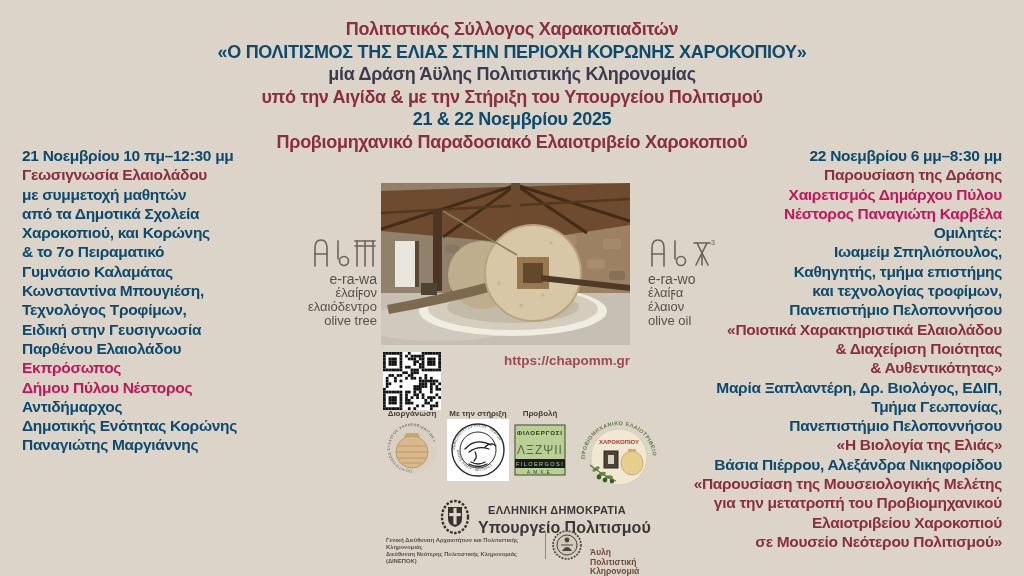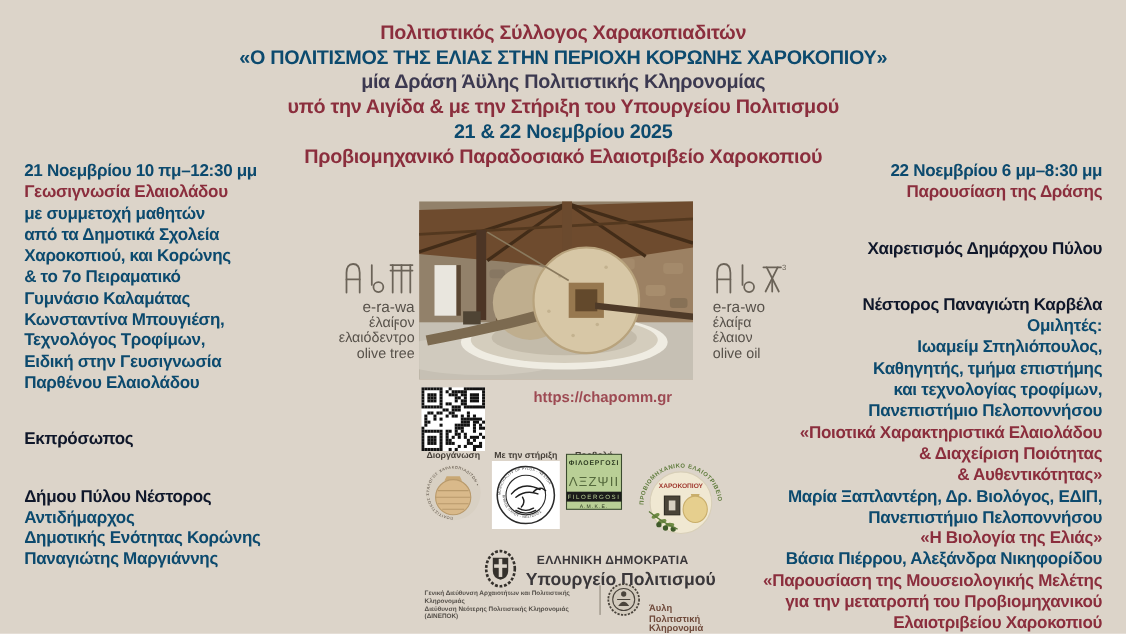--- a/index.html
+++ b/index.html
@@ -4,37 +4,37 @@
 <style>
   html,body{margin:0;padding:0;}
   .poster{
     position:relative; width:1024px; height:576px; overflow:hidden;
     background:#dcd4c9;
     font-family:"Liberation Sans","DejaVu Sans",sans-serif;
     font-stretch:condensed;
   }
   .c-red{color:#8b2e3d;}
   .c-dark{color:#0c4a6e;}
-  .c-blue{color:#0f172a;margin-top:32px;}
+  .c-blue{color:#be185d;}
   .c-navy{color:#3c3950;}
   .header{position:absolute; top:18px; left:0; right:0; text-align:center;}
   .header .ln{font-size:18px; font-weight:700; line-height:22.5px; letter-spacing:-0.3px;}
   .col{position:absolute; top:146px;}
   .col .ln{font-size:15.5px; font-weight:700; line-height:19.3px; letter-spacing:-0.3px; white-space:nowrap;}
   .col-left{left:22px; text-align:left;}
   .col-right{right:22px; text-align:right;}
   .photo{position:absolute; left:381px; top:183px; width:249px; height:162px;}
   .linb{position:absolute; top:237px; color:#57514a; font-size:13px; line-height:14px;}
   .linb .lat{font-size:14px;}
   .linb-left{right:647px; width:150px; text-align:right;}
   .linb-right{left:648px; width:150px; text-align:left;}
   .linb svg{display:block; margin-bottom:3px;}
   .linb-left svg{margin-left:auto;}
   .qr{position:absolute; left:383px; top:352px; width:58px; height:58px;}
-  .url{position:absolute; left:362px; top:353px; width:249px; text-align:right;
+  .url{position:absolute; left:381px; top:353px; width:249px; text-align:right;
        font-size:13.5px; font-weight:600; color:#9d4a53;}
   .logo-label{position:absolute; font-size:8px; font-weight:700; color:#453f38; text-align:center;}
   .abs{position:absolute;}
   .dirtext{position:absolute; left:386px; top:537px; width:152px; font-size:5.8px;
            line-height:7px; color:#55504a; font-weight:600;}
   .divider{position:absolute; left:545px; top:532px; width:1px; height:27px; background:#8d867a;}
   .republic{position:absolute; left:488px; top:504px; font-size:11px; font-weight:700;
             color:#3a373a; letter-spacing:0.3px;}
   .ministry{position:absolute; left:478px; top:519px; font-size:16px; font-weight:600; color:#3a373a;}
   .intangible{position:absolute; left:590px; top:548px; font-size:8.5px; font-weight:700;
@@ -80,20 +80,21 @@
       <div class="ln c-blue">Νέστορος Παναγιώτη Καρβέλα</div>
       <div class="ln c-dark">Ομιλητές:</div>
       <div class="ln c-dark">Ιωαμείμ Σπηλιόπουλος,</div>
       <div class="ln c-dark">Καθηγητής, τμήμα επιστήμης</div>
       <div class="ln c-dark">και τεχνολογίας τροφίμων,</div>
       <div class="ln c-dark">Πανεπιστήμιο Πελοποννήσου</div>
       <div class="ln c-red">«Ποιοτικά Χαρακτηριστικά Ελαιολάδου</div>
       <div class="ln c-red">&amp; Διαχείριση Ποιότητας</div>
       <div class="ln c-red">&amp; Αυθεντικότητας»</div>
       <div class="ln c-dark">Μαρία Ξαπλαντέρη, Δρ. Βιολόγος, ΕΔΙΠ,</div>
+      <div class="ln c-dark">Τμήμα Γεωπονίας,</div>
       <div class="ln c-dark">Πανεπιστήμιο Πελοποννήσου</div>
       <div class="ln c-red">«Η Βιολογία της Ελιάς»</div>
       <div class="ln c-dark">Βάσια Πιέρρου, Αλεξάνδρα Νικηφορίδου</div>
       <div class="ln c-red">«Παρουσίαση της Μουσειολογικής Μελέτης</div>
       <div class="ln c-red">για την μετατροπή του Προβιομηχανικού</div>
       <div class="ln c-red">Ελαιοτριβείου Χαροκοπιού</div>
       <div class="ln c-red">σε Μουσείο Νεότερου Πολιτισμού»</div>
     </div>
 
   <div class="photo">
@@ -465,21 +466,21 @@
         <path d="M18,30 Q28,18 44,26"></path>
         <path d="M22,33 Q31,26 42,30"></path>
         <path d="M38,28 Q42,24 46,25 L49,27"></path>
         <path d="M28,33 Q31,38 27,42"></path>
         <path d="M24,43 Q31,47 38,43"></path>
         <path d="M22,45 Q31,50 40,45"></path>
       </g>
     </svg>
   </div>
 
-  <div class="abs" style="left:514px; top:412px;">
+  <div class="abs" style="left:514px; top:424px;">
     <svg width="52" height="52" viewBox="0 0 52 52">
       <rect x="1" y="1" width="50" height="50" fill="#b9cf96" stroke="#3a4a2e" stroke-width="1"></rect>
       <text x="26" y="11" font-size="6.2" font-weight="bold" fill="#2e3b22" text-anchor="middle" letter-spacing="0.8">ΦΙΛΟΕΡΓΟΣΙ</text>
       <text x="26" y="30" font-size="12" fill="#54683c" text-anchor="middle" letter-spacing="1">ΛΞΖΨΙΙ</text>
       <rect x="1" y="35" width="50" height="9" fill="#1b1b1b"></rect>
       <text x="26" y="42" font-size="5.6" fill="#b9cf96" text-anchor="middle" letter-spacing="1.4">FILOERGOSI</text>
       <text x="26" y="50" font-size="4.6" fill="#2e3b22" text-anchor="middle" letter-spacing="1">Α.Μ.Κ.Ε.</text>
     </svg>
   </div>
 

